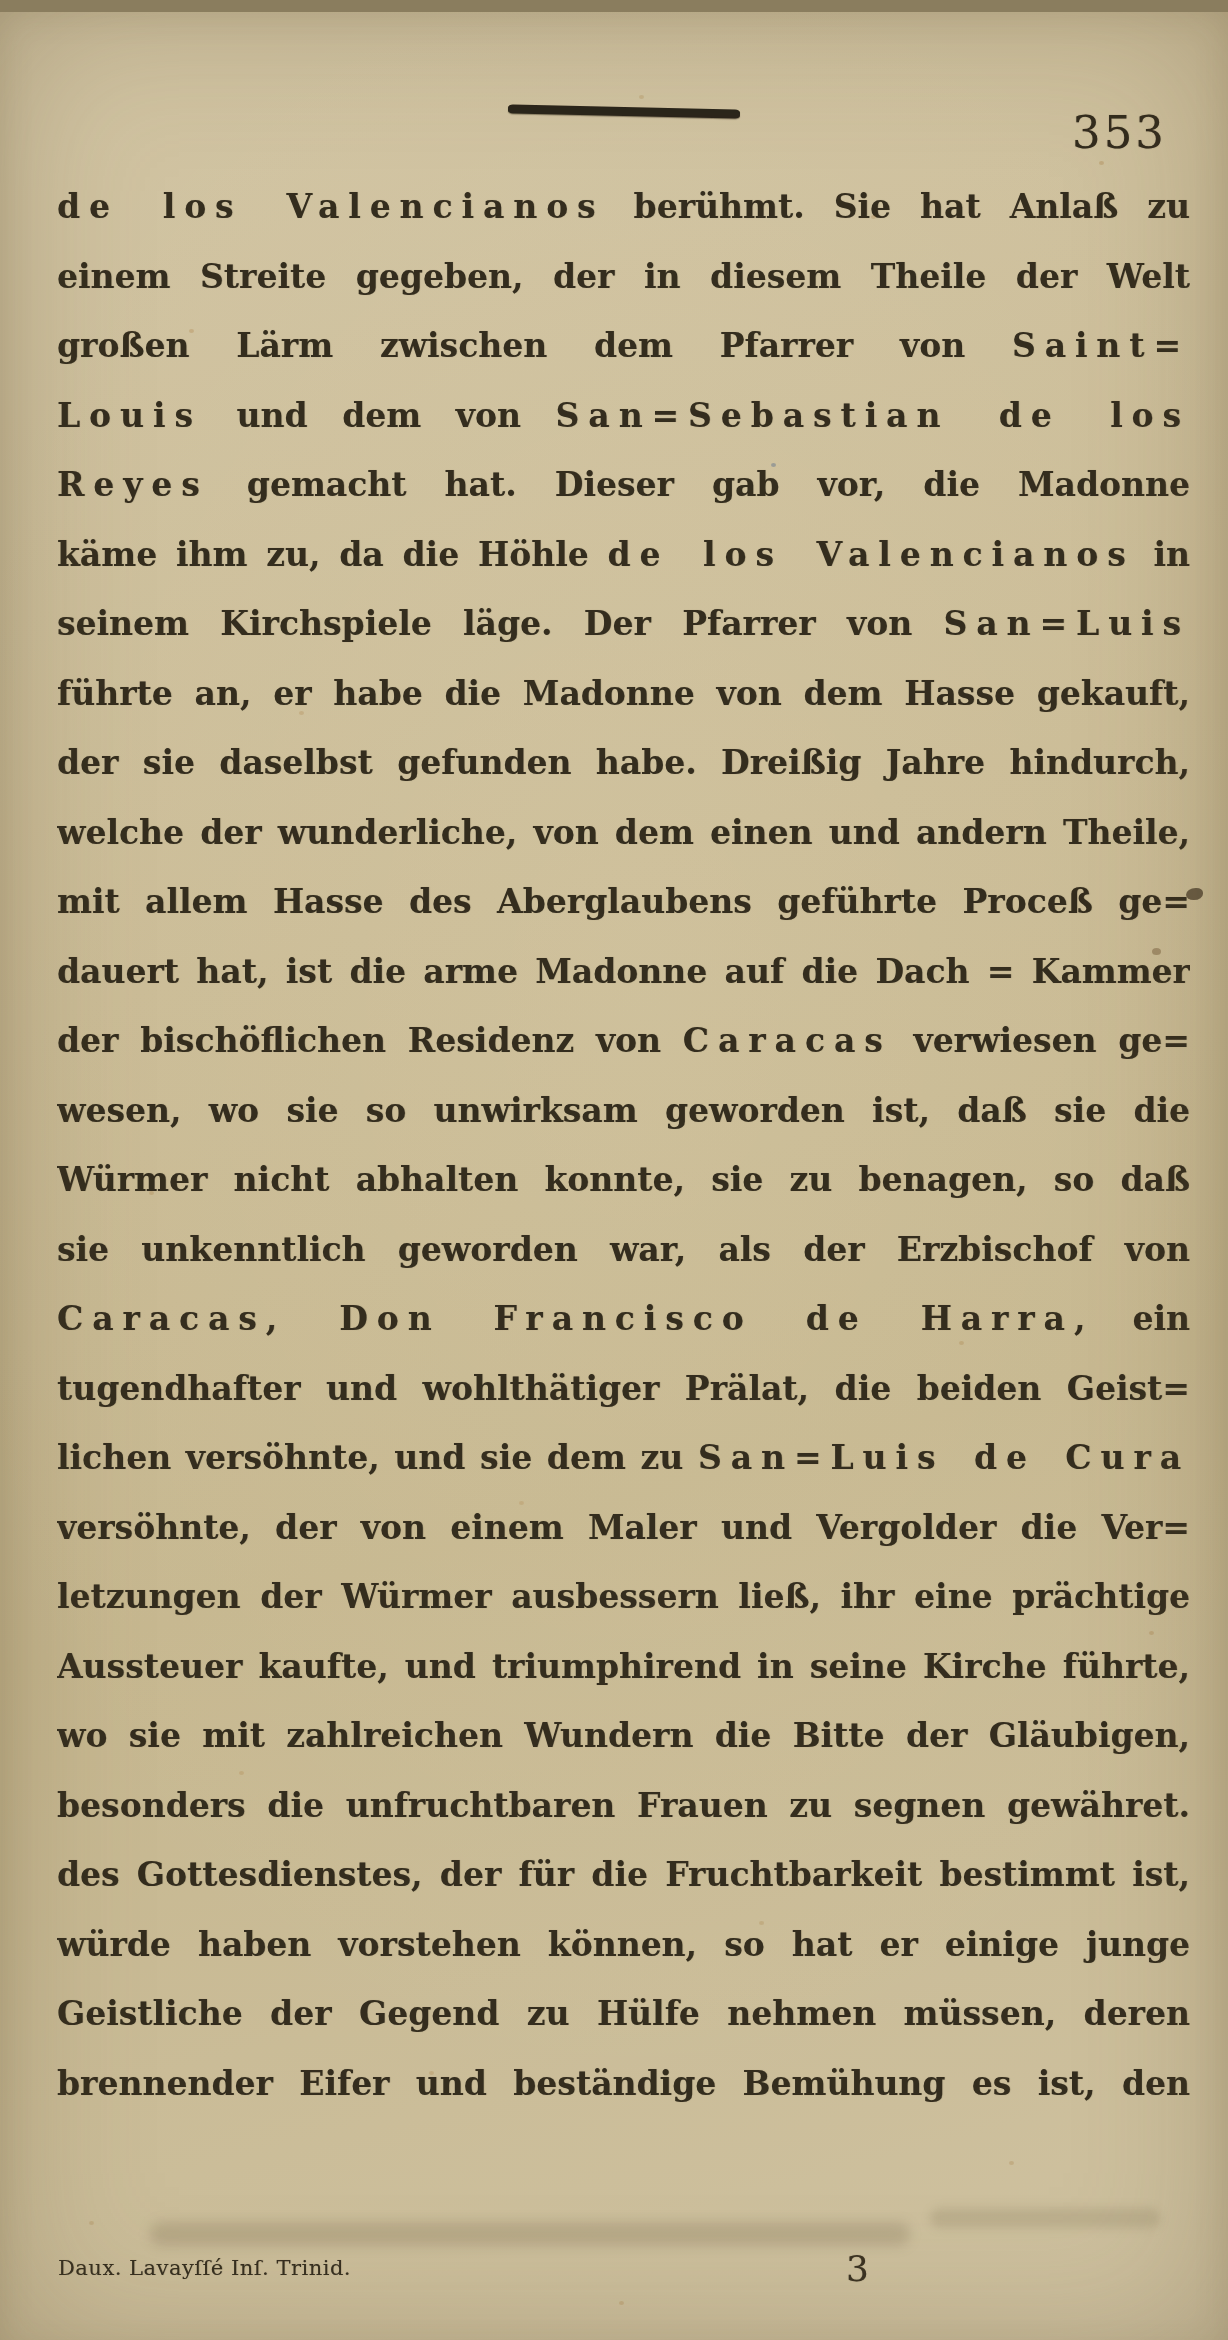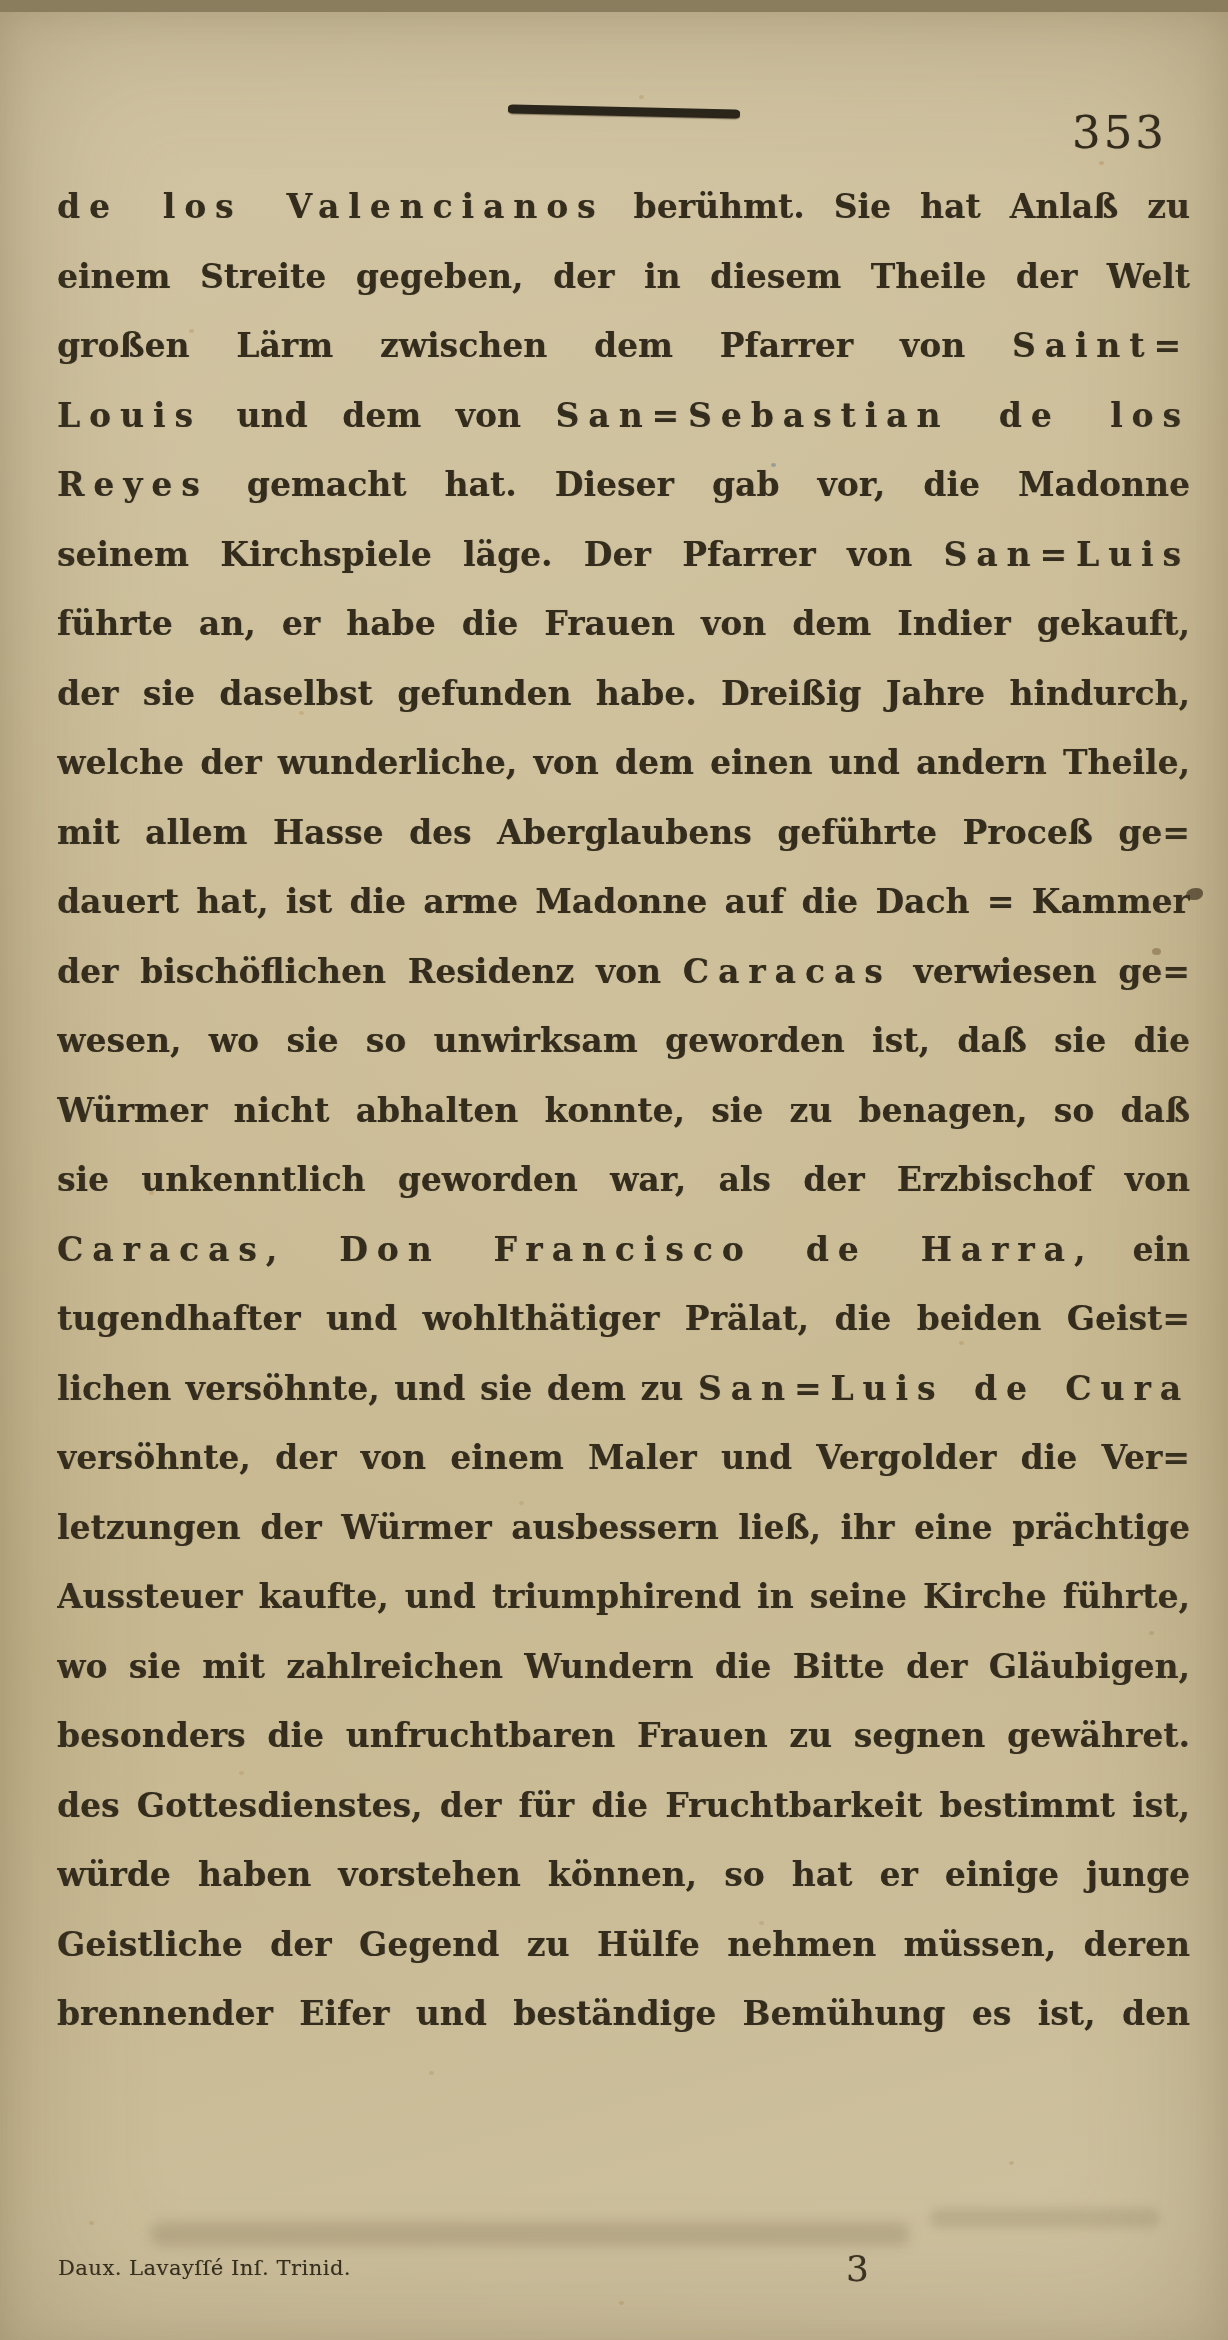--- a/index.html
+++ b/index.html
@@ -97,22 +97,23 @@
 <div class="page">
   <div class="head-rule"></div>
   <div class="page-number">353</div>
 
   <div class="text-block">
       <div class="line"><span class="sp">de los Valencianos</span><span> berühmt. Sie hat Anlaß zu</span></div>
       <div class="line"><span>einem Streite gegeben, der in diesem Theile der Welt</span></div>
       <div class="line"><span>großen Lärm zwischen dem Pfarrer von </span><span class="sp">Saint=</span></div>
       <div class="line"><span class="sp">Louis</span><span> und dem von </span><span class="sp">San=Sebastian de los</span></div>
       <div class="line"><span class="sp">Reyes</span><span> gemacht hat. Dieser gab vor, die Madonne</span></div>
+      <div class="line"><span>käme ihm zu, da die Höhle </span><span class="sp">de los Valencianos</span><span> in</span></div>
       <div class="line"><span>seinem Kirchspiele läge. Der Pfarrer von </span><span class="sp">San=Luis</span></div>
-      <div class="line"><span>führte an, er habe die Frauen von dem Indier gekauft,</span></div>
+      <div class="line"><span>führte an, er habe die Madonne von dem Hasse gekauft,</span></div>
       <div class="line"><span>der sie daselbst gefunden habe. Dreißig Jahre hindurch,</span></div>
       <div class="line"><span>welche der wunderliche, von dem einen und andern Theile,</span></div>
       <div class="line"><span>mit allem Hasse des Aberglaubens geführte Proceß ge=</span></div>
       <div class="line"><span>dauert hat, ist die arme Madonne auf die Dach = Kammer</span></div>
       <div class="line"><span>der bischöflichen Residenz von </span><span class="sp">Caracas</span><span> verwiesen ge=</span></div>
       <div class="line"><span>wesen, wo sie so unwirksam geworden ist, daß sie die</span></div>
       <div class="line"><span>Würmer nicht abhalten konnte, sie zu benagen, so daß</span></div>
       <div class="line"><span>sie unkenntlich geworden war, als der Erzbischof von</span></div>
       <div class="line"><span class="sp">Caracas, Don Francisco de Harra,</span><span> ein</span></div>
       <div class="line"><span>tugendhafter und wohlthätiger Prälat, die beiden Geist=</span></div>

